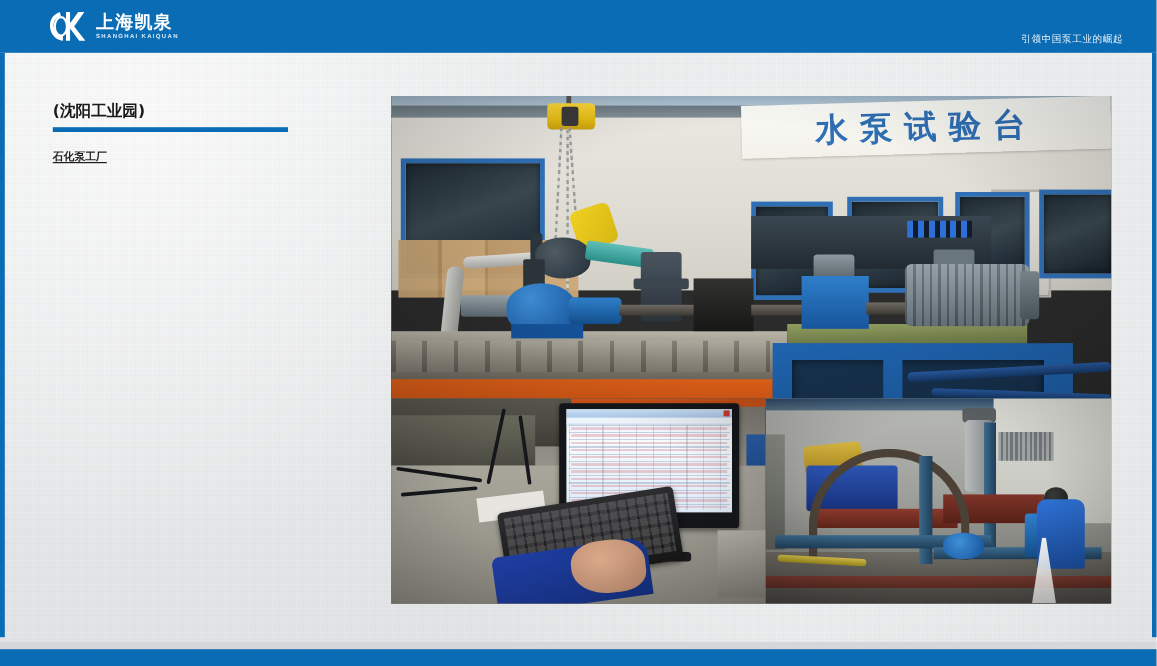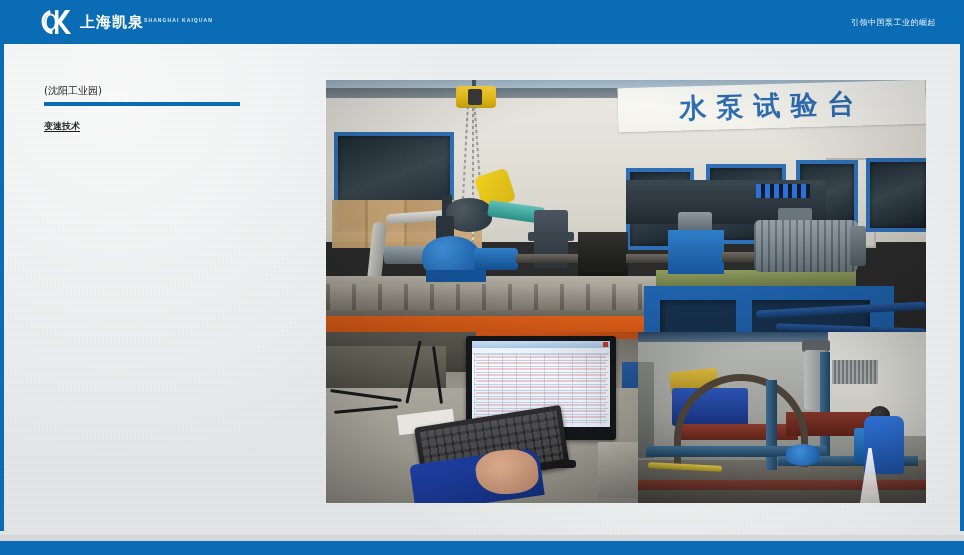--- a/index.html
+++ b/index.html
@@ -55,21 +55,21 @@
     display: flex;
     align-items: center;
     gap: 8px;
   }
   .logo-mark {
     width: 34px; height: 30px;
     display: block;
   }
   .logo-text {
     display: flex;
-    flex-direction: row;
+    flex-direction: column;
     justify-content: center;
     line-height: 1;
   }
   .logo-cn {
     font-family: "DejaVu Sans", "Liberation Sans", sans-serif;
     font-size: 15px;
     font-weight: bold;
     color: #ffffff;
     letter-spacing: 1px;
     white-space: nowrap;
@@ -78,21 +78,21 @@
     font-family: "Liberation Sans", sans-serif;
     font-size: 5px;
     font-weight: bold;
     color: #d9e9f5;
     letter-spacing: 1.1px;
     margin-top: 3px;
     white-space: nowrap;
   }
   .header-slogan {
     position: absolute;
-    right: 28px; top: 6px;
+    right: 28px; top: 16px;
     height: 32px;
     display: flex;
     align-items: center;
     font-family: "DejaVu Sans", "Liberation Sans", sans-serif;
     font-size: 8px;
     color: #eaf3fb;
     letter-spacing: 0.5px;
     white-space: nowrap;
   }
 
@@ -141,22 +141,22 @@
   .title-main {
     font-family: "DejaVu Sans", "Liberation Sans", sans-serif;
     font-size: 20px;
     font-weight: bold;
     color: #1a1a1a;
     letter-spacing: 1px;
     white-space: nowrap;
   }
   .title-sub {
     font-family: "DejaVu Sans", "Liberation Sans", sans-serif;
-    font-size: 10px;
-    font-weight: normal;
+    font-size: 13px;
+    font-weight: bold;
     color: #1a1a1a;
     white-space: nowrap;
   }
   .title-rule {
     margin-top: 4px;
     width: 196px;
     height: 4px;
     background: #0a6cb4;
   }
   .section-label {
@@ -697,21 +697,21 @@
   </div>
 
   <div class="edge-left"></div>
   <div class="edge-right"></div>
 
   <div class="left-col">
     <div class="title-row">
       <div class="title-sub">(沈阳工业园)</div>
     </div>
     <div class="title-rule"></div>
-    <div class="section-label">变速技术</div>
+    <div class="section-label">石化泵工厂</div>
   </div>
 
   <div class="collage">
 
     <div class="photo photo-top">
       <div class="ph-layer top-sky"></div>
       <div class="ph-layer top-roof"></div>
       <div class="ph-layer top-wall"></div>
       <div class="ph-layer top-banner"></div>
       <div class="banner-text">水泵试验台</div>

